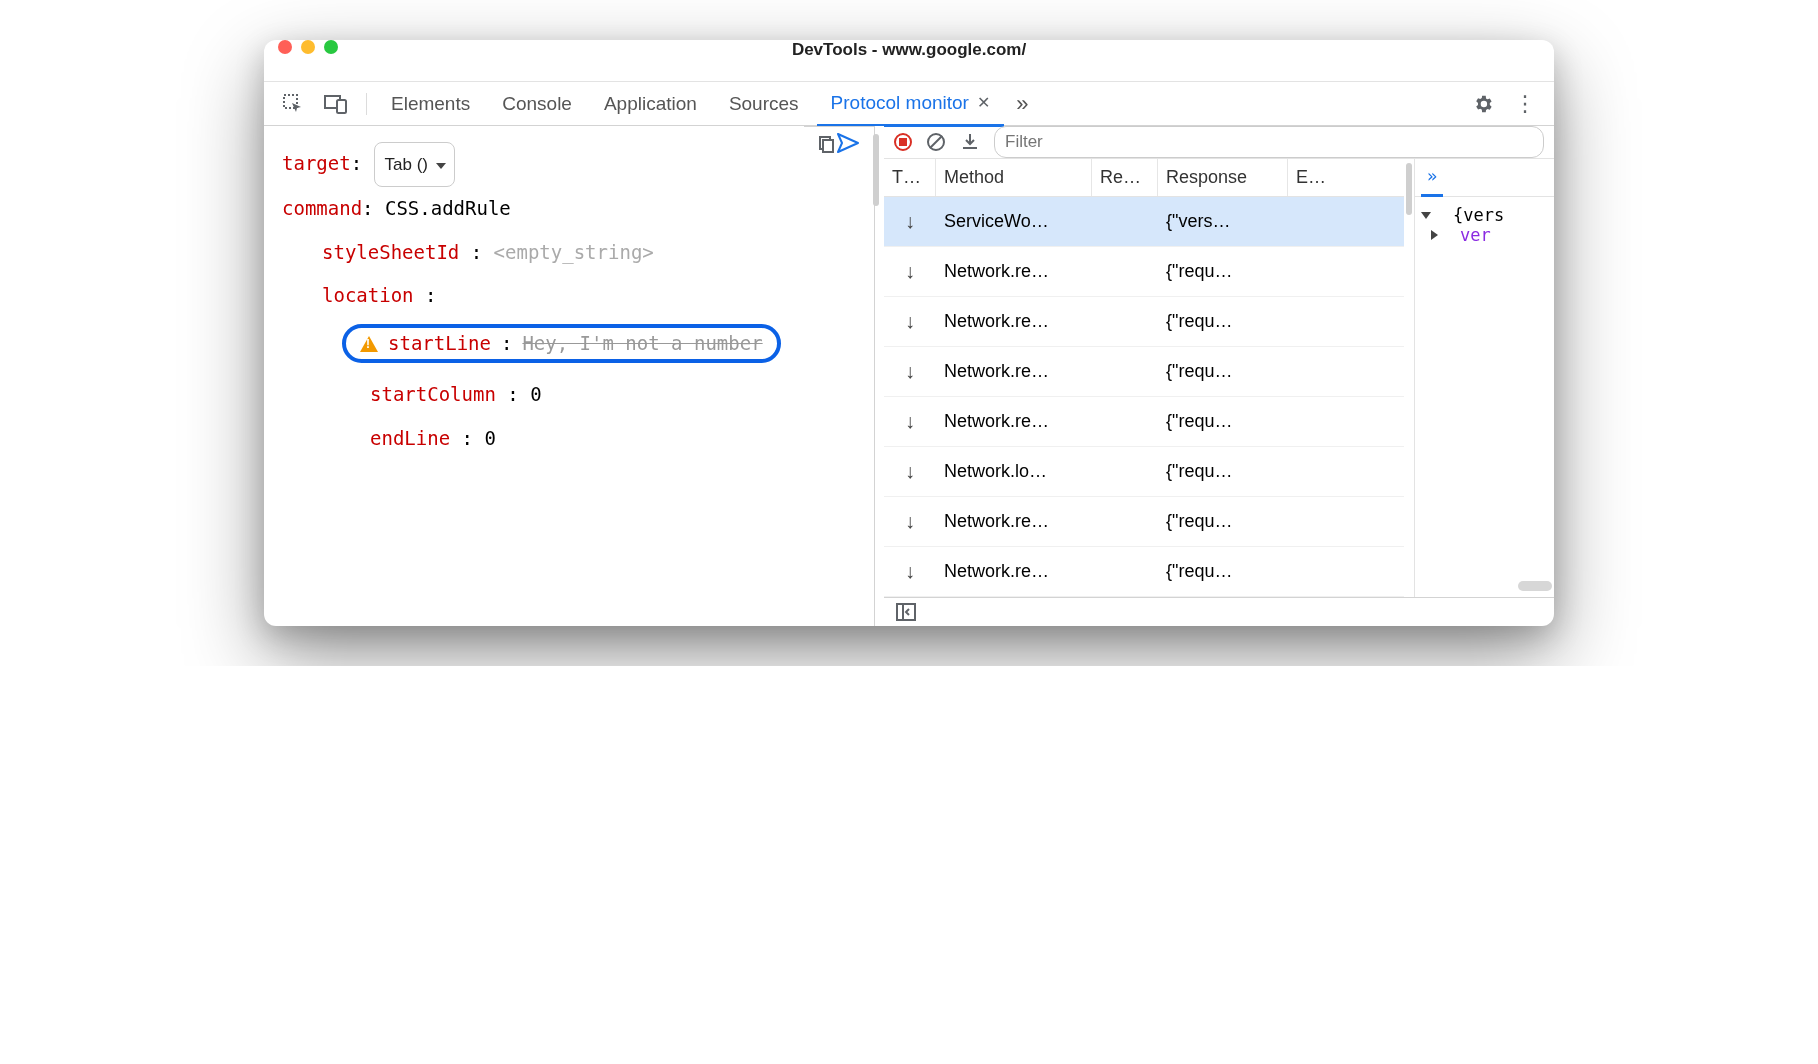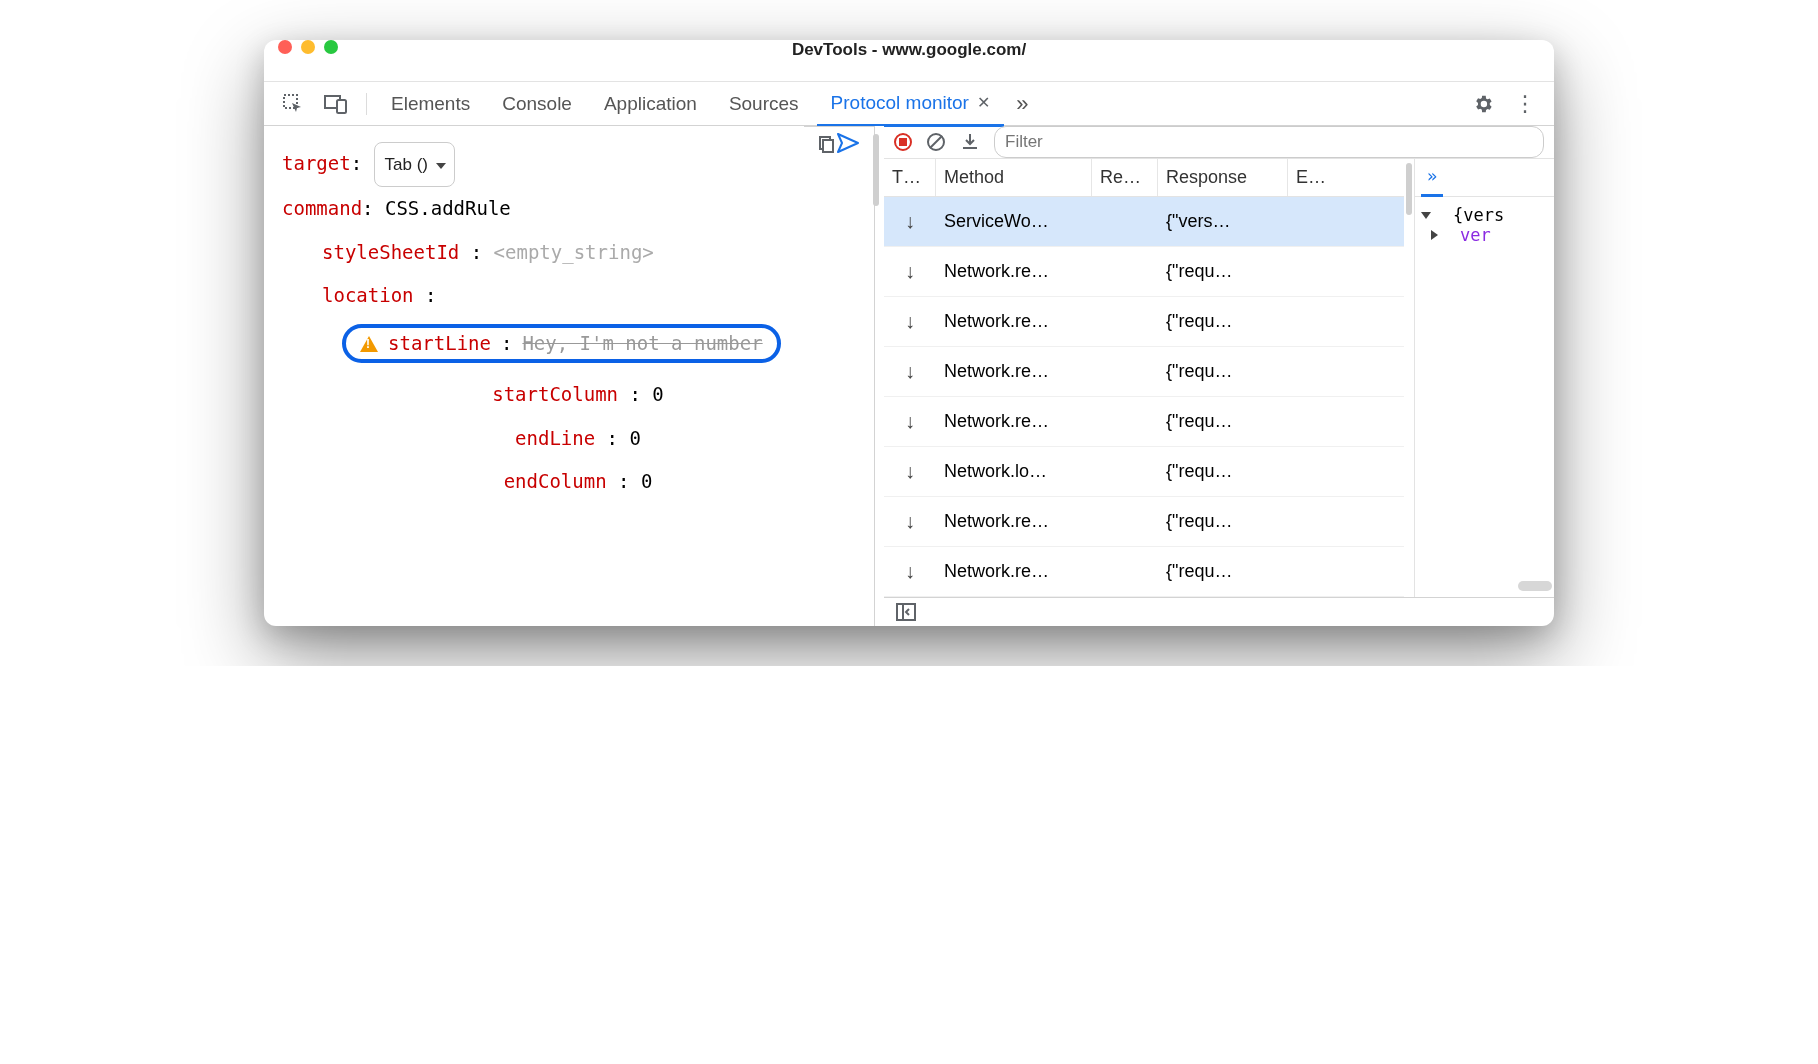--- a/index.html
+++ b/index.html
@@ -135,21 +135,21 @@
   position: absolute;
   right: 8px;
   top: 50%;
   margin-top: -2px;
   border-left: 5px solid transparent;
   border-right: 5px solid transparent;
   border-top: 6px solid #444;
 }
 .placeholder { color: #aaa; }
 .indent1 { padding-left: 40px; display: block; }
-.indent2 { padding-left: 88px; display: block; text-align: center; }
+.indent2 { padding-left: 88px; display: block; }
 .highlight-box {
   border: 4px solid #0b61e6;
   border-radius: 22px;
   padding: 4px 14px;
   display: inline-flex;
   align-items: center;
   gap: 10px;
   margin-left: 60px;
   justify-content: flex-end;
 }
@@ -363,23 +363,20 @@
               <span class="mono"> : </span>
               <span class="strike mono">Hey, I'm not a number</span>
           </span>
         </div>
         <span class="indent2">
           <span class="red mono">startColumn</span><span class="mono"> : </span><span class="mono">0</span>
         </span>
         <span class="indent2">
           <span class="red mono">endLine</span><span class="mono"> : </span><span class="mono">0</span>
         </span>
-        <span class="indent2">
-          <span class="red mono">endColumn</span><span class="mono"> : </span><span class="mono">0</span>
-        </span>
       </div>
       <div class="editor-footer">
         <span class="copy-icon">
           <svg width="18" height="18" viewBox="0 0 18 18">
               <rect x="2" y="2" width="10" height="12" fill="none" stroke="#5f6368" stroke-width="2"></rect>
               <rect x="5" y="5" width="10" height="12" fill="#fff" stroke="#5f6368" stroke-width="2"></rect>
             </svg>
         </span>
         <span class="send-icon">
           <svg width="24" height="22" viewBox="0 0 24 22">

